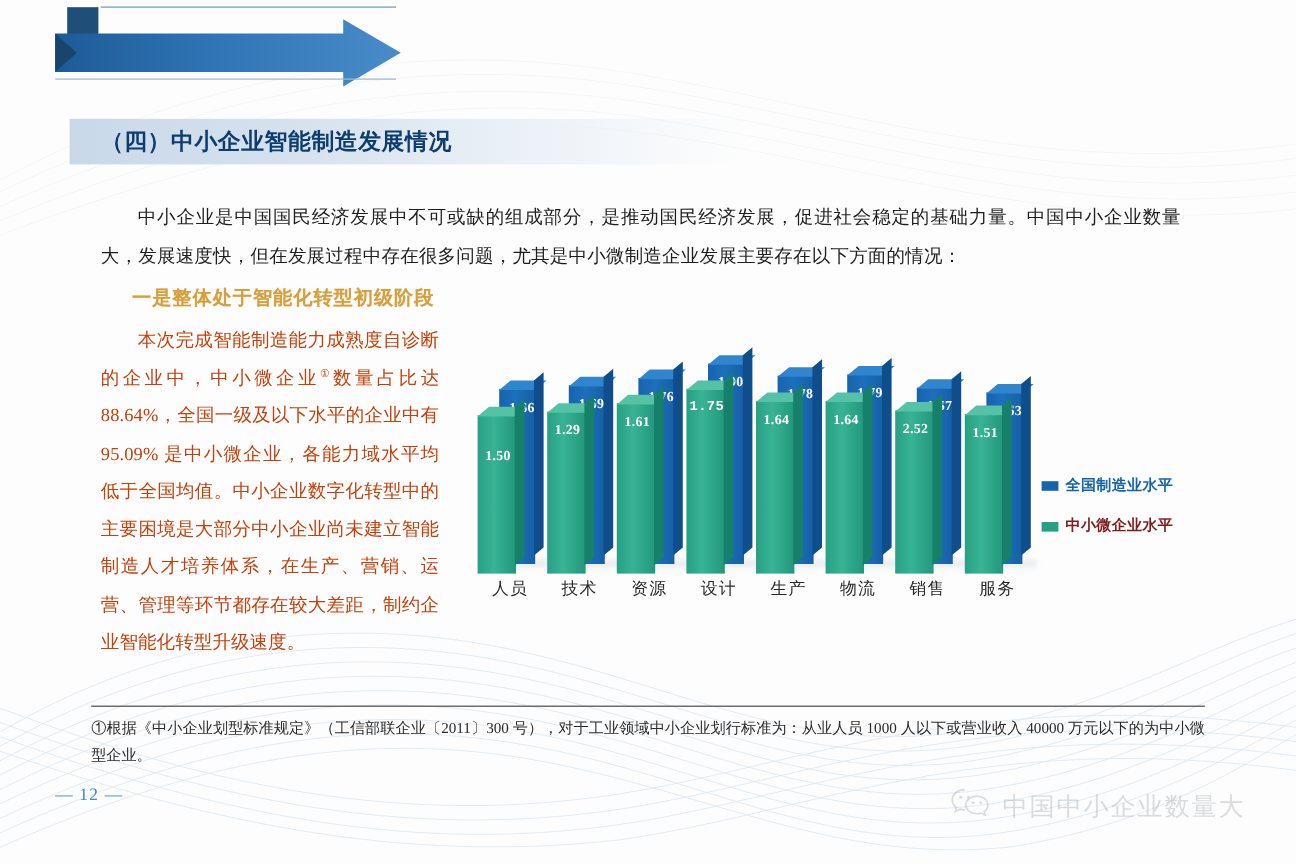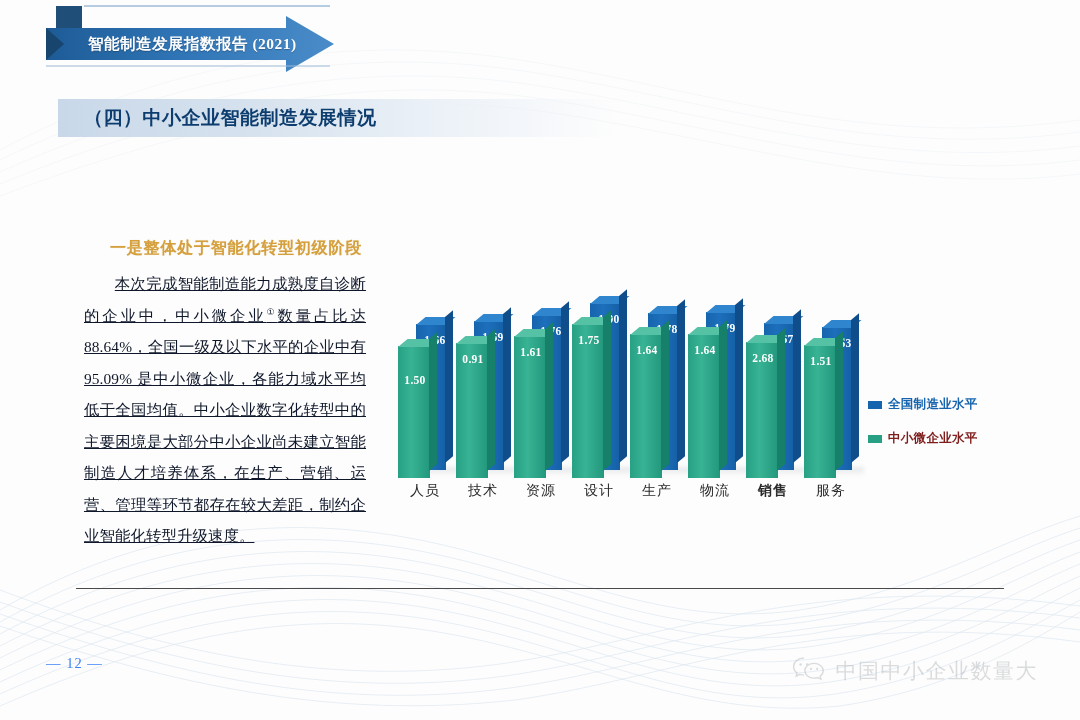--- a/index.html
+++ b/index.html
@@ -106,25 +106,24 @@
   }
 
   
   .left-col {
     position: absolute;
     left: 84px; top: 268px;
     width: 282px;
     z-index: 3;
     font-size: 15.4px;
     line-height: 31.5px;
-    color: #0f172a;
+    color: #c2410c;
     text-align: justify;
     text-indent: 2em;
     letter-spacing: 0.1px;
-    text-decoration: underline;
   }
   .left-col sup {
     font-size: 9px;
     vertical-align: super;
     line-height: 0;
   }
 
   
   .chart {
     position: absolute;
@@ -364,27 +363,27 @@
         </linearGradient>
       </defs>
 
       <rect x="56" y="6" width="26" height="44" fill="#1f4e79"></rect>
 
       <path d="M46,28 L286,28 L286,16 L334,44 L286,72 L286,60 L46,60 Z" fill="url(#arrowGrad)"></path>
       <path d="M46,28 L64,44 L46,60 Z" fill="#17456e"></path>
       <line x1="84" y1="6" x2="330" y2="6" stroke="#6f9cc4" stroke-width="1"></line>
       <line x1="46" y1="66" x2="330" y2="66" stroke="#9db9d4" stroke-width="1"></line>
     </svg>
-    <div class="header-title">智能制造发展指数报告 (2021)</div>
   </div>
 
   <div class="section-head">
     <div class="section-head-text">（四）中小企业智能制造发展情况</div>
   </div>
 
+  <div class="intro">中小企业是中国国民经济发展中不可或缺的组成部分，是推动国民经济发展，促进社会稳定的基础力量。中国中小企业数量大，发展速度快，但在发展过程中存在很多问题，尤其是中小微制造企业发展主要存在以下方面的情况：</div>
 
   <div class="sub-head">一是整体处于智能化转型初级阶段</div>
 
   <div class="left-col"><span>本次完成智能制造能力成熟度自诊断的企业中，中小微企业</span><sup>①</sup><span>数量占比达 88.64%，全国一级及以下水平的企业中有 95.09% 是中小微企业，各能力域水平均低于全国均值。中小企业数字化转型中的主要困境是大部分中小企业尚未建立智能制造人才培养体系，在生产、营销、运营、管理等环节都存在较大差距，制约企业智能化转型升级速度。</span></div>
 
   <div class="chart">
     <div class="chart-plot">
       <div class="chart-shadow"></div>
 
     <div class="bar-group" style="left: 0px;">
@@ -406,21 +405,21 @@
             <div class="face"></div>
             <div class="top"></div>
             <div class="side"></div>
           </div>
           <div class="bar-label back" style="bottom: 135px;">1.69</div>
           <div class="bar-front" style="height: 135px;">
             <div class="face"></div>
             <div class="top"></div>
             <div class="side"></div>
           </div>
-          <div class="bar-label front" style="bottom: 113px;">0.91</div>
+          <div class="bar-label front" style="bottom: 113px;">1.29</div>
         </div>
         <div class="bar-group" style="left: 116px;">
           <div class="bar-back" style="height: 155px;">
             <div class="face"></div>
             <div class="top"></div>
             <div class="side"></div>
           </div>
           <div class="bar-label back" style="bottom: 141px;">1.76</div>
           <div class="bar-front" style="height: 142px;">
             <div class="face"></div>
@@ -434,21 +433,21 @@
             <div class="face"></div>
             <div class="top"></div>
             <div class="side"></div>
           </div>
           <div class="bar-label back" style="bottom: 153px;">1.90</div>
           <div class="bar-front" style="height: 154px;">
             <div class="face"></div>
             <div class="top"></div>
             <div class="side"></div>
           </div>
-          <div class="bar-label front" style="bottom: 132px;">1.75</div>
+          <div class="bar-label front" style="bottom: 132px; font-family: Liberation Mono, monospace;">1.75</div>
         </div>
         <div class="bar-group" style="left: 232px;">
           <div class="bar-back" style="height: 157px;">
             <div class="face"></div>
             <div class="top"></div>
             <div class="side"></div>
           </div>
           <div class="bar-label back" style="bottom: 143px;">1.78</div>
           <div class="bar-front" style="height: 144px;">
             <div class="face"></div>
@@ -476,21 +475,21 @@
             <div class="face"></div>
             <div class="top"></div>
             <div class="side"></div>
           </div>
           <div class="bar-label back" style="bottom: 133px;">1.67</div>
           <div class="bar-front" style="height: 136px;">
             <div class="face"></div>
             <div class="top"></div>
             <div class="side"></div>
           </div>
-          <div class="bar-label front" style="bottom: 114px;">2.68</div>
+          <div class="bar-label front" style="bottom: 114px;">2.52</div>
         </div>
         <div class="bar-group" style="left: 406px;">
           <div class="bar-back" style="height: 143px;">
             <div class="face"></div>
             <div class="top"></div>
             <div class="side"></div>
           </div>
           <div class="bar-label back" style="bottom: 129px;">1.63</div>
           <div class="bar-front" style="height: 133px;">
             <div class="face"></div>
@@ -500,37 +499,38 @@
           <div class="bar-label front" style="bottom: 111px;">1.51</div>
         </div>
       </div>
     <div class="x-labels">
         <div class="x-label" style="left: 0px;">人员</div>
         <div class="x-label" style="left: 58px;">技术</div>
         <div class="x-label" style="left: 116px;">资源</div>
         <div class="x-label" style="left: 174px;">设计</div>
         <div class="x-label" style="left: 232px;">生产</div>
         <div class="x-label" style="left: 290px;">物流</div>
-        <div class="x-label" style="left: 348px; font-weight: bold;">销售</div>
+        <div class="x-label" style="left: 348px;">销售</div>
         <div class="x-label" style="left: 406px;">服务</div>
       </div>
     <div class="legend">
       <div class="legend-row">
         <span class="legend-sw" style="background:#1664ad"></span>
         <span class="legend-txt" style="color:#1664ad">全国制造业水平</span>
       </div>
       <div class="legend-row">
         <span class="legend-sw" style="background:#27a083"></span>
         <span class="legend-txt" style="color:#7f1d1d">中小微企业水平</span>
       </div>
     </div>
   </div>
 
 
   <div class="footnote-rule"></div>
+  <div class="footnote">①根据《中小企业划型标准规定》（工信部联企业〔2011〕300 号），对于工业领域中小企业划行标准为：从业人员 1000 人以下或营业收入 40000 万元以下的为中小微型企业。</div>
 
   <div class="page-num">— 12 —</div>
 
   <div class="watermark">
     <span class="wm-icon">
       <svg width="34" height="28" viewBox="0 0 34 28">
         <g fill="none" stroke="#8a8f96" stroke-width="1.4">
           <path d="M12,3 C6,3 1.6,6.8 1.6,11.4 C1.6,14 2.9,16.3 5,17.8 L4.1,21.2 L7.9,19.3 C9.2,19.7 10.6,19.9 12,19.9"></path>
           <path d="M22,8.4 C27.1,8.4 31.2,11.7 31.2,15.8 C31.2,18 30,20 28.2,21.3 L29,24.3 L25.6,22.6 C24.5,22.9 23.3,23.1 22,23.1 C16.9,23.1 12.8,19.8 12.8,15.8 C12.8,11.7 16.9,8.4 22,8.4 Z"></path>
         </g>

